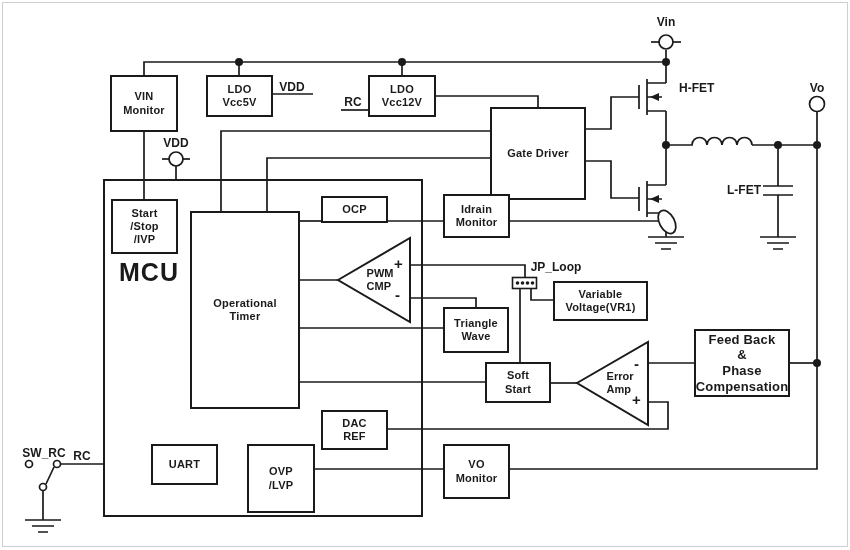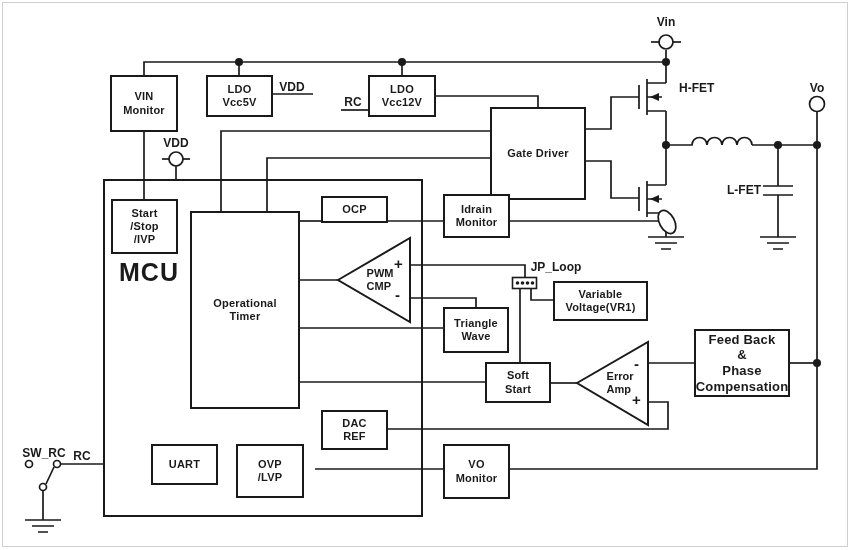--- a/index.html
+++ b/index.html
@@ -161,21 +161,21 @@
 Voltage(VR1)</span></div>
   <div class="box" style="left:485px; top:362px; width:66px; height:41px;"><span>Soft
 Start</span></div>
   <div class="box small" style="left:694px; top:329px; width:96px; height:68px;"><span>Feed Back
 &amp;
 Phase
 Compensation</span></div>
   <div class="box" style="left:321px; top:410px; width:67px; height:40px;"><span>DAC
 REF</span></div>
   <div class="box" style="left:151px; top:444px; width:67px; height:41px;"><span>UART</span></div>
-  <div class="box" style="left:236px; top:444px; width:68px; height:54px;"><span>OVP
+  <div class="box" style="left:247px; top:444px; width:68px; height:69px;"><span>OVP
 /LVP</span></div>
   <div class="box" style="left:443px; top:444px; width:67px; height:55px;"><span>VO
 Monitor</span></div>
 
   <div class="trilbl" style="left:352px; top:262px; width:56px; height:36px;">PWM
 CMP</div>
   <div class="sign" style="left:394px; top:256px;">+</div>
   <div class="sign" style="left:395px; top:287px;">-</div>
   <div class="trilbl" style="left:592px; top:365px; width:56px; height:36px;">Error
 Amp</div>

